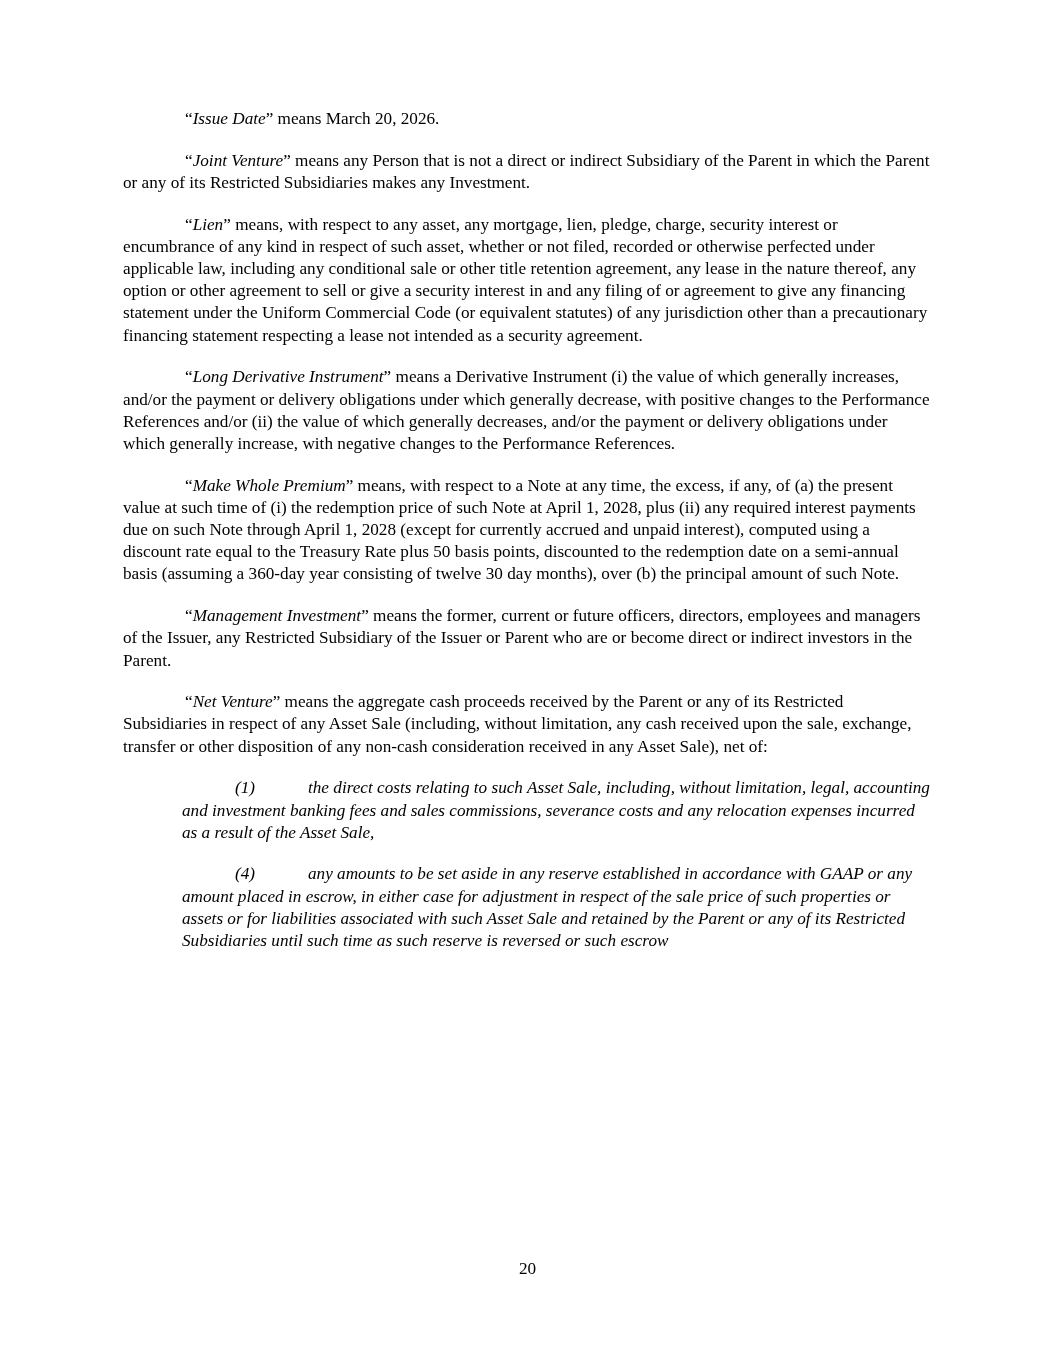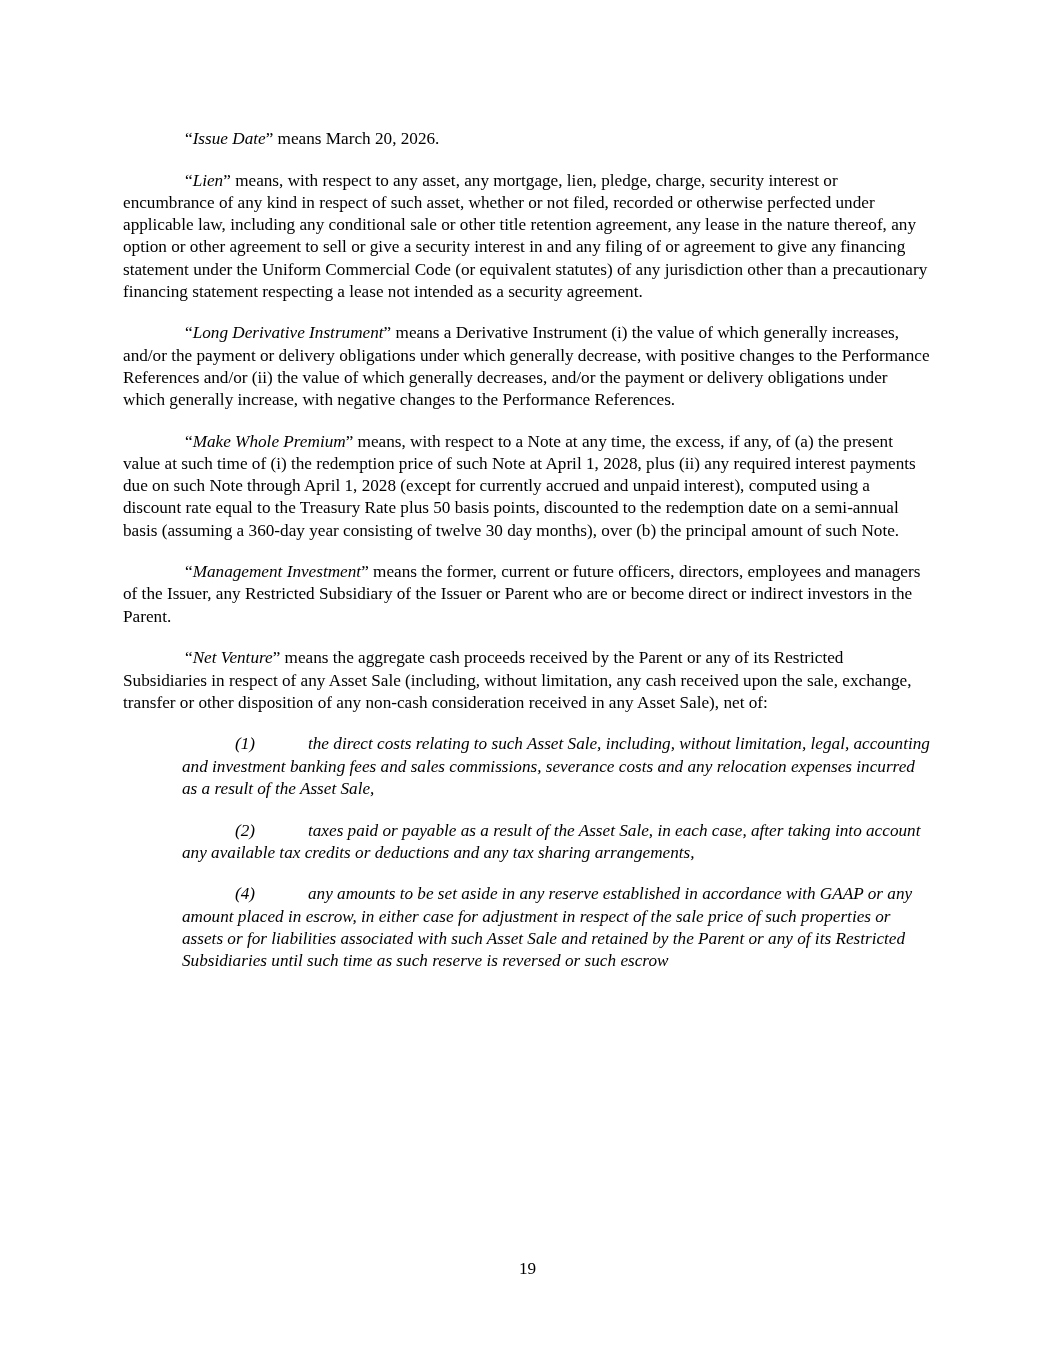--- a/index.html
+++ b/index.html
@@ -14,21 +14,21 @@
     background: #ffffff;
     overflow: hidden;
     font-family: "Liberation Serif", serif;
     font-size: 17.2px;
     line-height: 22.2px;
     color: #000000;
   }
   .content {
     position: absolute;
     left: 123px;
-    top: 128px;
+    top: 108px;
     width: 808px;
     text-align: left;
   }
   .para {
     margin: 0 0 19.5px 0;
     text-indent: 62px;
   }
   .clause {
     margin: 0 0 19.5px 59px;
     text-indent: 53px;
@@ -51,35 +51,35 @@
   }
 </style>
 </head>
 <body>
 
 <div class="page">
   <div class="content">
 
     <p class="para"><span>“</span><i class="term">Issue Date</i><span>” means March 20, 2026.</span></p>
 
+    <p class="para"><span>“</span><i class="term">Joint Venture</i><span>” means any Person that is not a direct or indirect Subsidiary of the Parent in which the Parent or any of its Restricted Subsidiaries makes any Investment.</span></p>
 
     <p class="para"><span>“</span><i class="term">Lien</i><span>” means, with respect to any asset, any mortgage, lien, pledge, charge, security interest or encumbrance of any kind in respect of such asset, whether or not filed, recorded or otherwise perfected under applicable law, including any conditional sale or other title retention agreement, any lease in the nature thereof, any option or other agreement to sell or give a security interest in and any filing of or agreement to give any financing statement under the Uniform Commercial Code (or equivalent statutes) of any jurisdiction other than a precautionary financing statement respecting a lease not intended as a security agreement.</span></p>
 
     <p class="para"><span>“</span><i class="term">Long Derivative Instrument</i><span>” means a Derivative Instrument (i) the value of which generally increases, and/or the payment or delivery obligations under which generally decrease, with positive changes to the Performance References and/or (ii) the value of which generally decreases, and/or the payment or delivery obligations under which generally increase, with negative changes to the Performance References.</span></p>
 
     <p class="para"><span>“</span><i class="term">Make Whole Premium</i><span>” means, with respect to a Note at any time, the excess, if any, of (a) the present value at such time of (i) the redemption price of such Note at April 1, 2028, plus (ii) any required interest payments due on such Note through April 1, 2028 (except for currently accrued and unpaid interest), computed using a discount rate equal to the Treasury Rate plus 50 basis points, discounted to the redemption date on a semi-annual basis (assuming a 360-day year consisting of twelve 30 day months), over (b) the principal amount of such Note.</span></p>
 
     <p class="para"><span>“</span><i class="term">Management Investment</i><span>” means the former, current or future officers, directors, employees and managers of the Issuer, any Restricted Subsidiary of the Issuer or Parent who are or become direct or indirect investors in the Parent.</span></p>
 
 
     <p class="para"><span>“</span><i class="term">Net Venture</i><span>” means the aggregate cash proceeds received by the Parent or any of its Restricted Subsidiaries in respect of any Asset Sale (including, without limitation, any cash received upon the sale, exchange, transfer or other disposition of any non-cash consideration received in any Asset Sale), net of:</span></p>
 
     <p class="clause"><span class="num">(1)</span><span>the direct costs relating to such Asset Sale, including, without limitation, legal, accounting and investment banking fees and sales commissions, severance costs and any relocation expenses incurred as a result of the Asset Sale,</span></p>
 
-    <p class="clause"><span class="num">(2)</span><span>taxes paid or payable as a result of the Asset Sale, in each case, after taking into account any available tax credits or deductions and any tax sharing arrangements,</span></p>
 
 
     <p class="clause"><span class="num">(4)</span><span>any amounts to be set aside in any reserve established in accordance with GAAP or any amount placed in escrow, in either case for adjustment in respect of the sale price of such properties or assets or for liabilities associated with such Asset Sale and retained by the Parent or any of its Restricted Subsidiaries until such time as such reserve is reversed or such escrow</span></p>
 
   </div>
 
-  <div class="pagenum">19</div>
+  <div class="pagenum">20</div>
 </div>
 
 </body></html>

